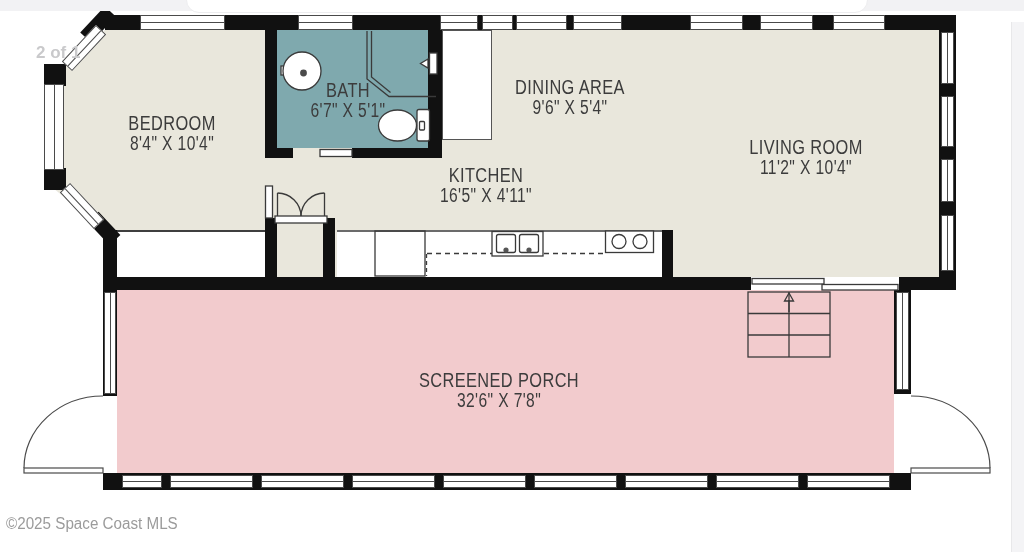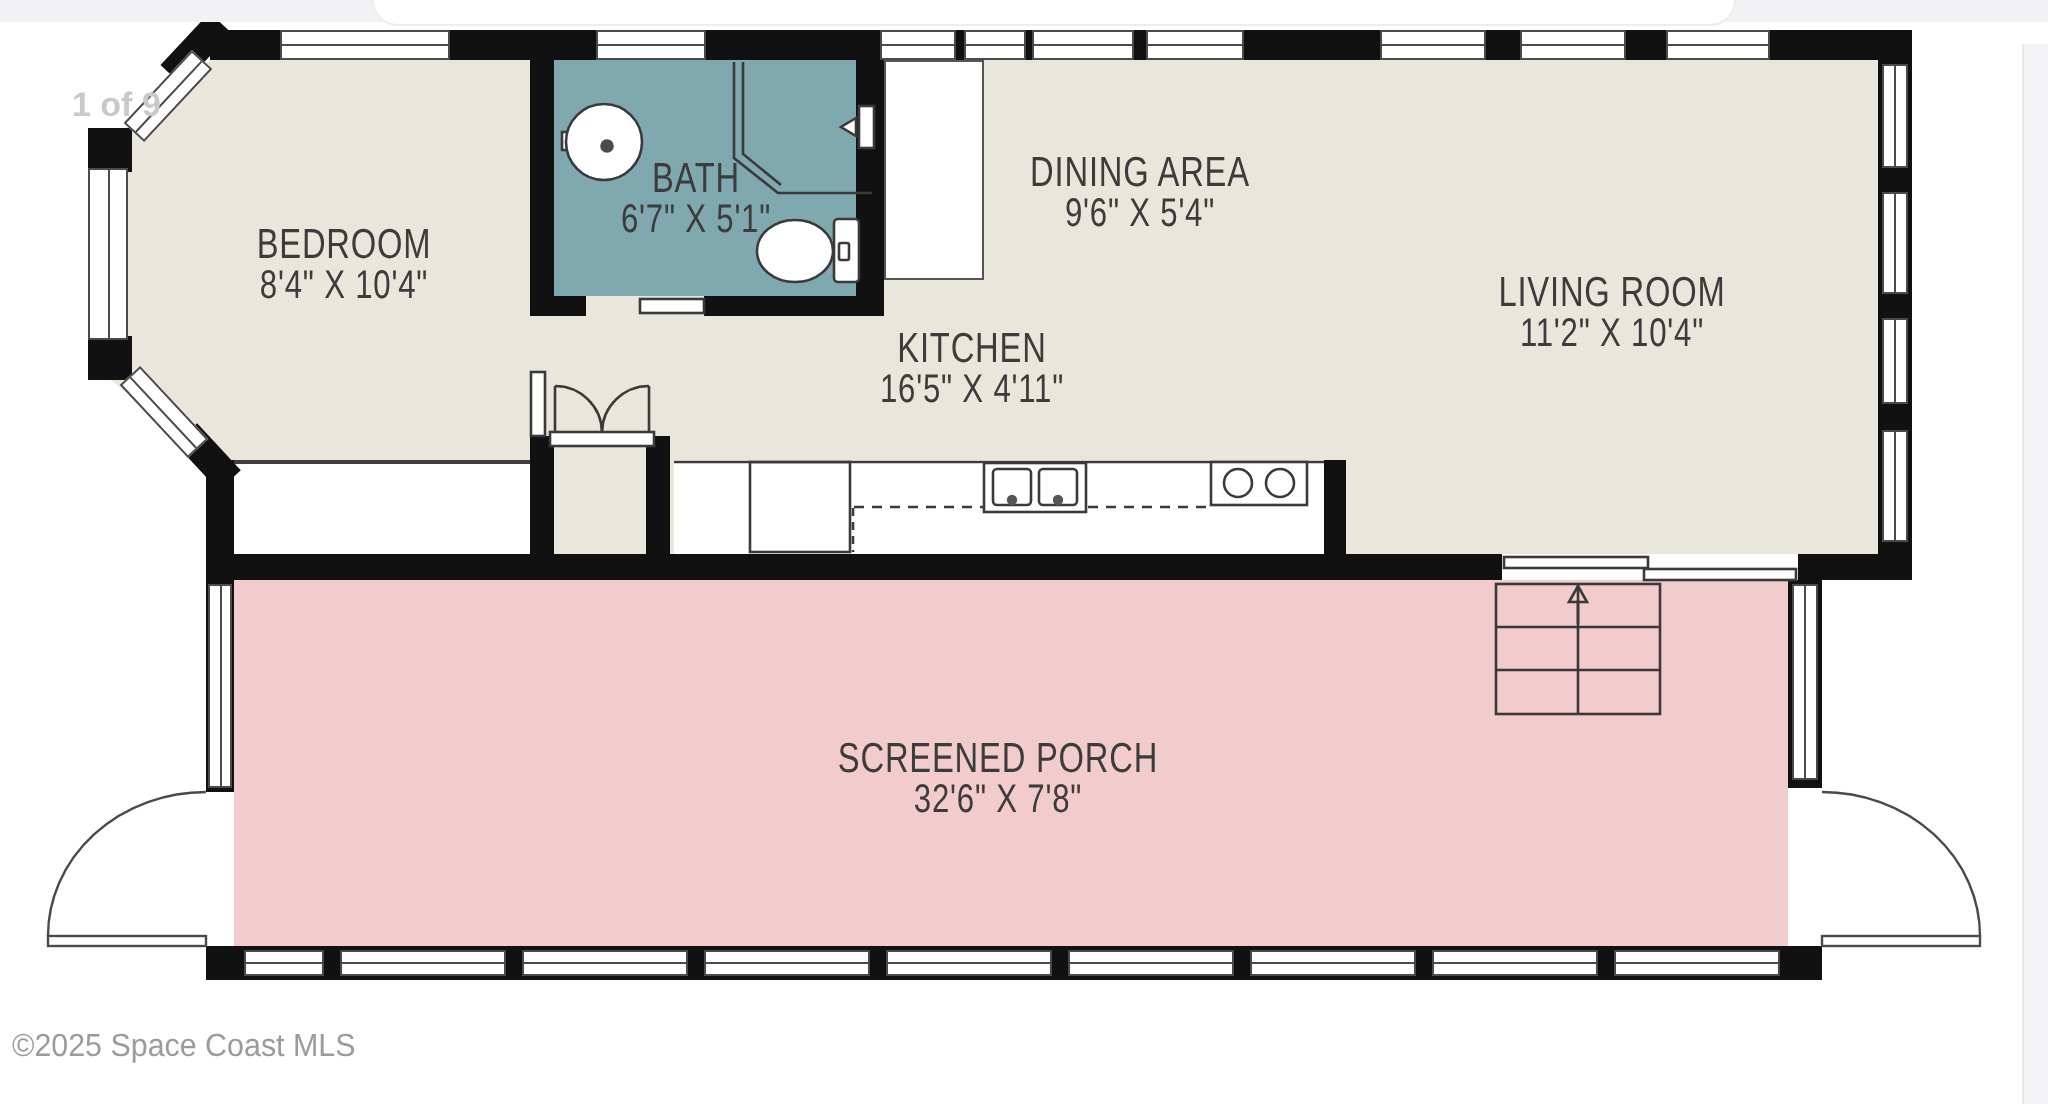--- a/index.html
+++ b/index.html
@@ -177,15 +177,15 @@
     <div class="rdims">11'2" X 10'4"</div>
   </div>
   <div class="rlabel" style="left:499px;top:390px;">
     <div class="rname">SCREENED PORCH</div>
     <div class="rdims">32'6" X 7'8"</div>
   </div>
 
   <div id="top-band"></div>
   <div id="top-pill"></div>
   <div id="right-strip"></div>
-  <div id="photo-counter">1 of 9</div>
+  <div id="photo-counter">2 of 1</div>
   <div id="copyright">©2025 Space Coast MLS</div>
 </div>
 
 </body></html>

